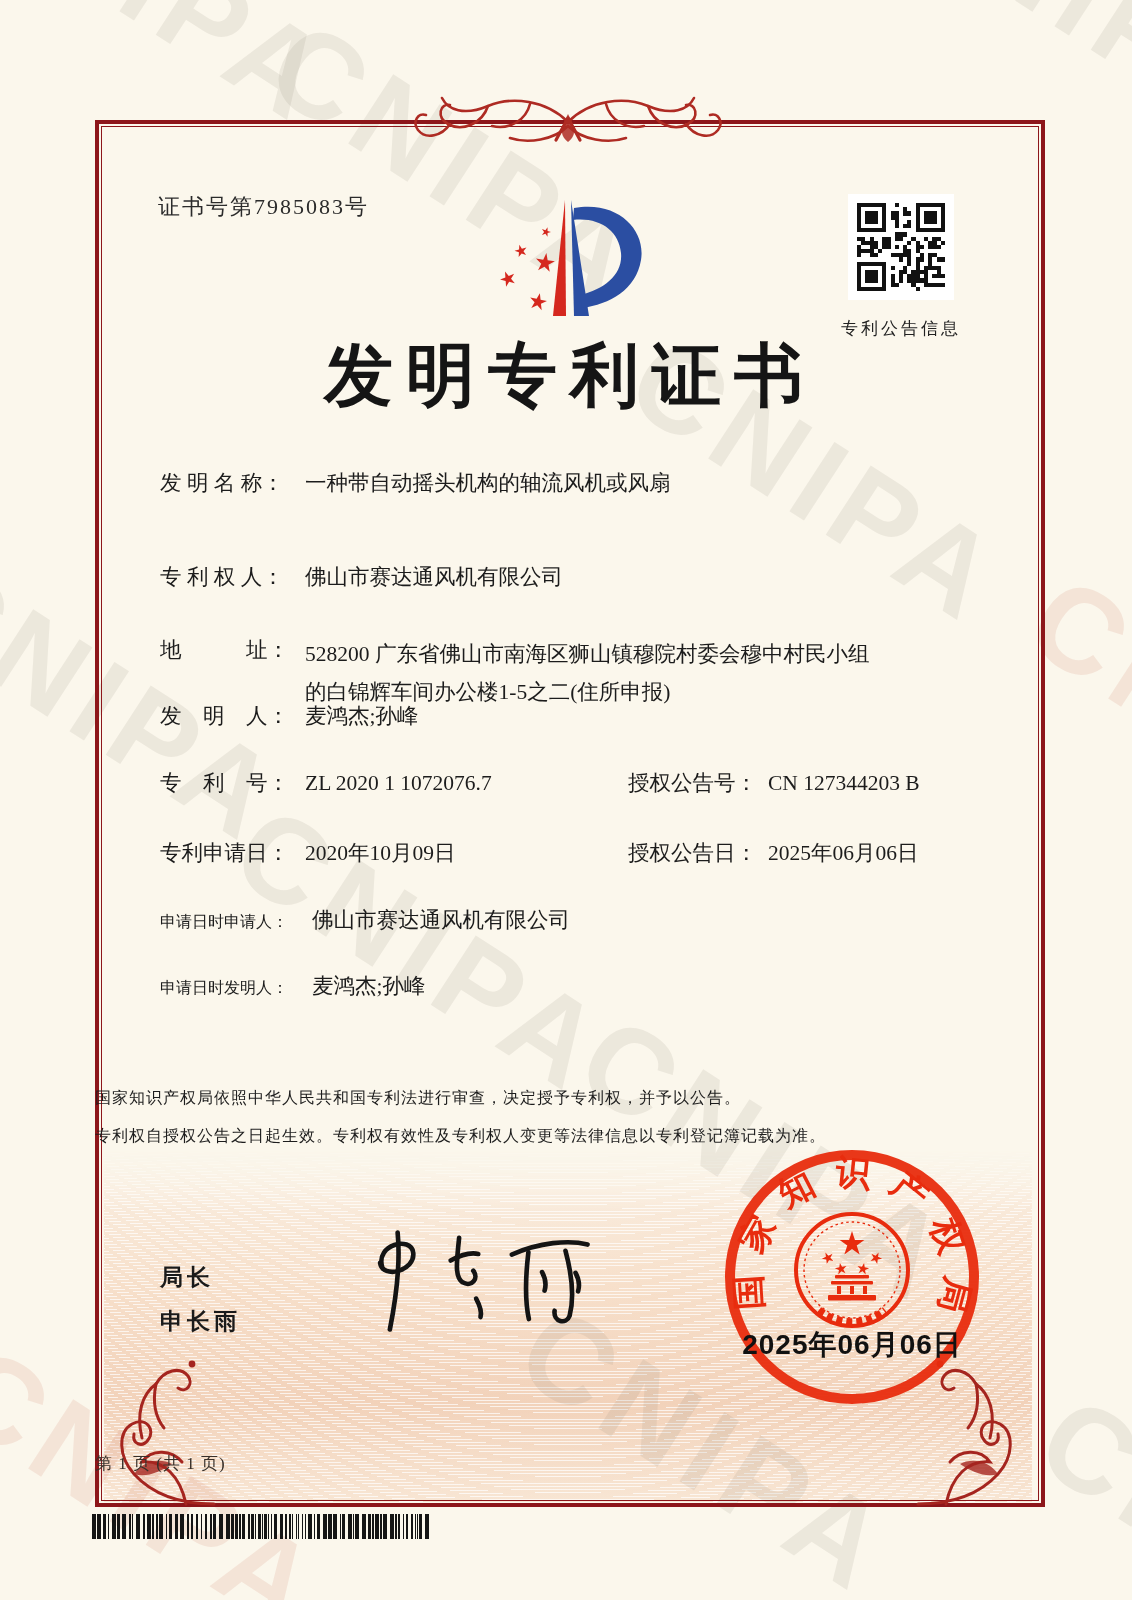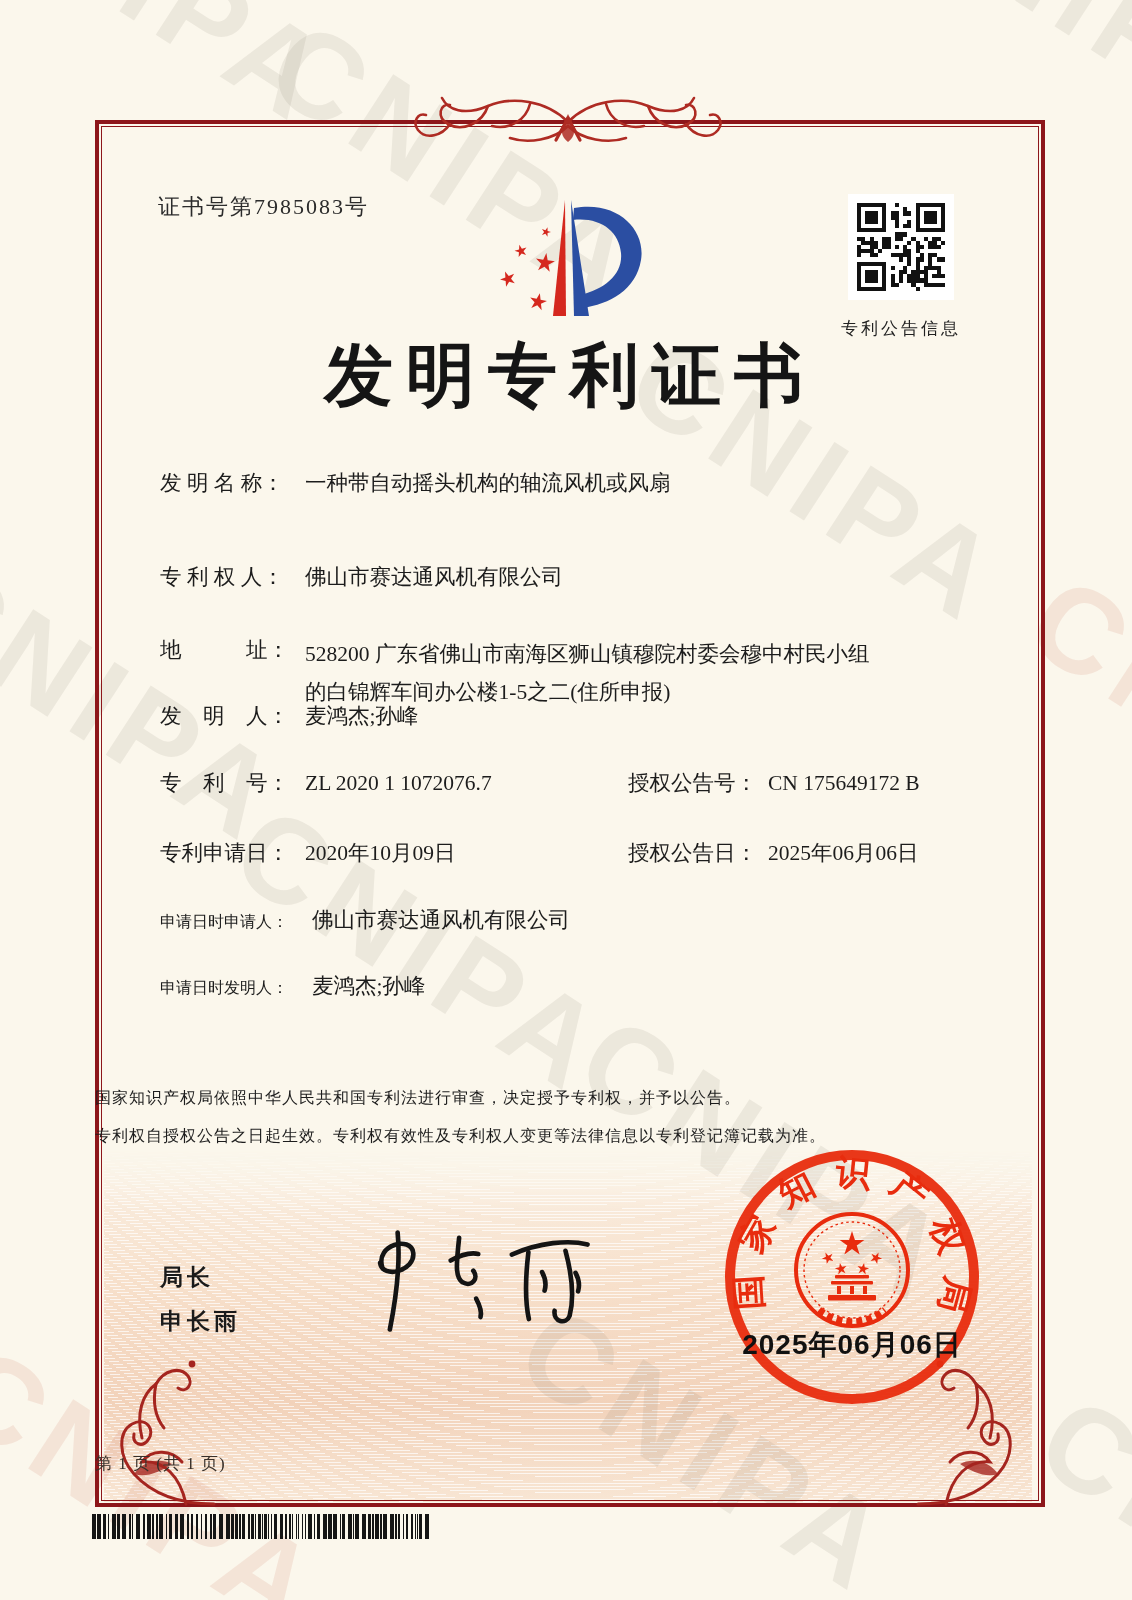--- a/index.html
+++ b/index.html
@@ -282,21 +282,21 @@
   <div class="row row-address" style="top:635px;">
     <span class="lab">地　　　址：</span><span class="val">528200 广东省佛山市南海区狮山镇穆院村委会穆中村民小组的白锦辉车间办公楼1-5之二(住所申报)</span>
   </div>
   <div class="row" style="top:701px;">
     <span class="lab">发　明　人：</span><span class="val">麦鸿杰;孙峰</span>
   </div>
   <div class="row" style="top:768px;">
     <span class="lab">专　利　号：</span><span class="val">ZL 2020 1 1072076.7</span>
   </div>
   <div class="row2" style="top:768px;">
-    <span class="lab">授权公告号：</span><span class="val">CN 175649172 B</span>
+    <span class="lab">授权公告号：</span><span class="val">CN 127344203 B</span>
   </div>
   <div class="row" style="top:838px;">
     <span class="lab">专利申请日：</span><span class="val">2020年10月09日</span>
   </div>
   <div class="row2" style="top:838px;">
     <span class="lab">授权公告日：</span><span class="val">2025年06月06日</span>
   </div>
   <div class="row row-wide" style="top:905px;">
     <span class="lab">申请日时申请人：</span><span class="val">佛山市赛达通风机有限公司</span>
   </div>

